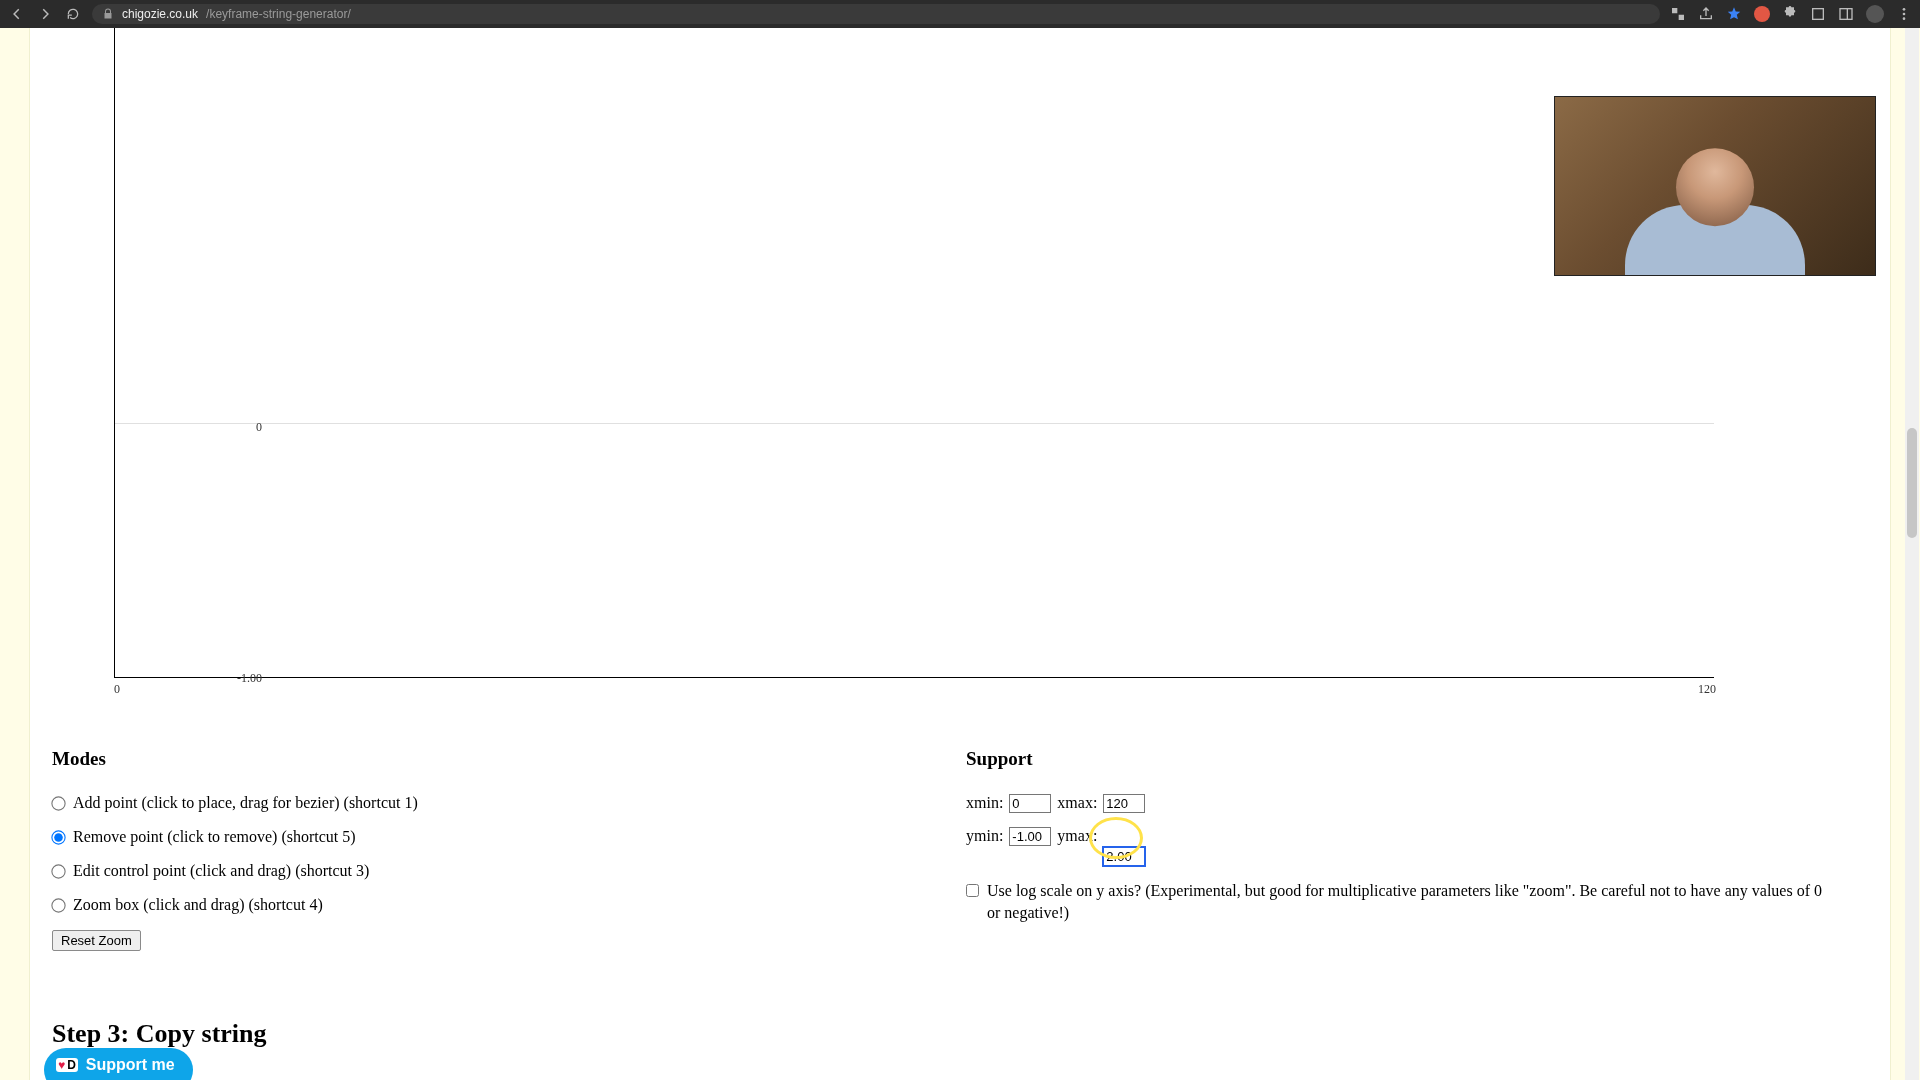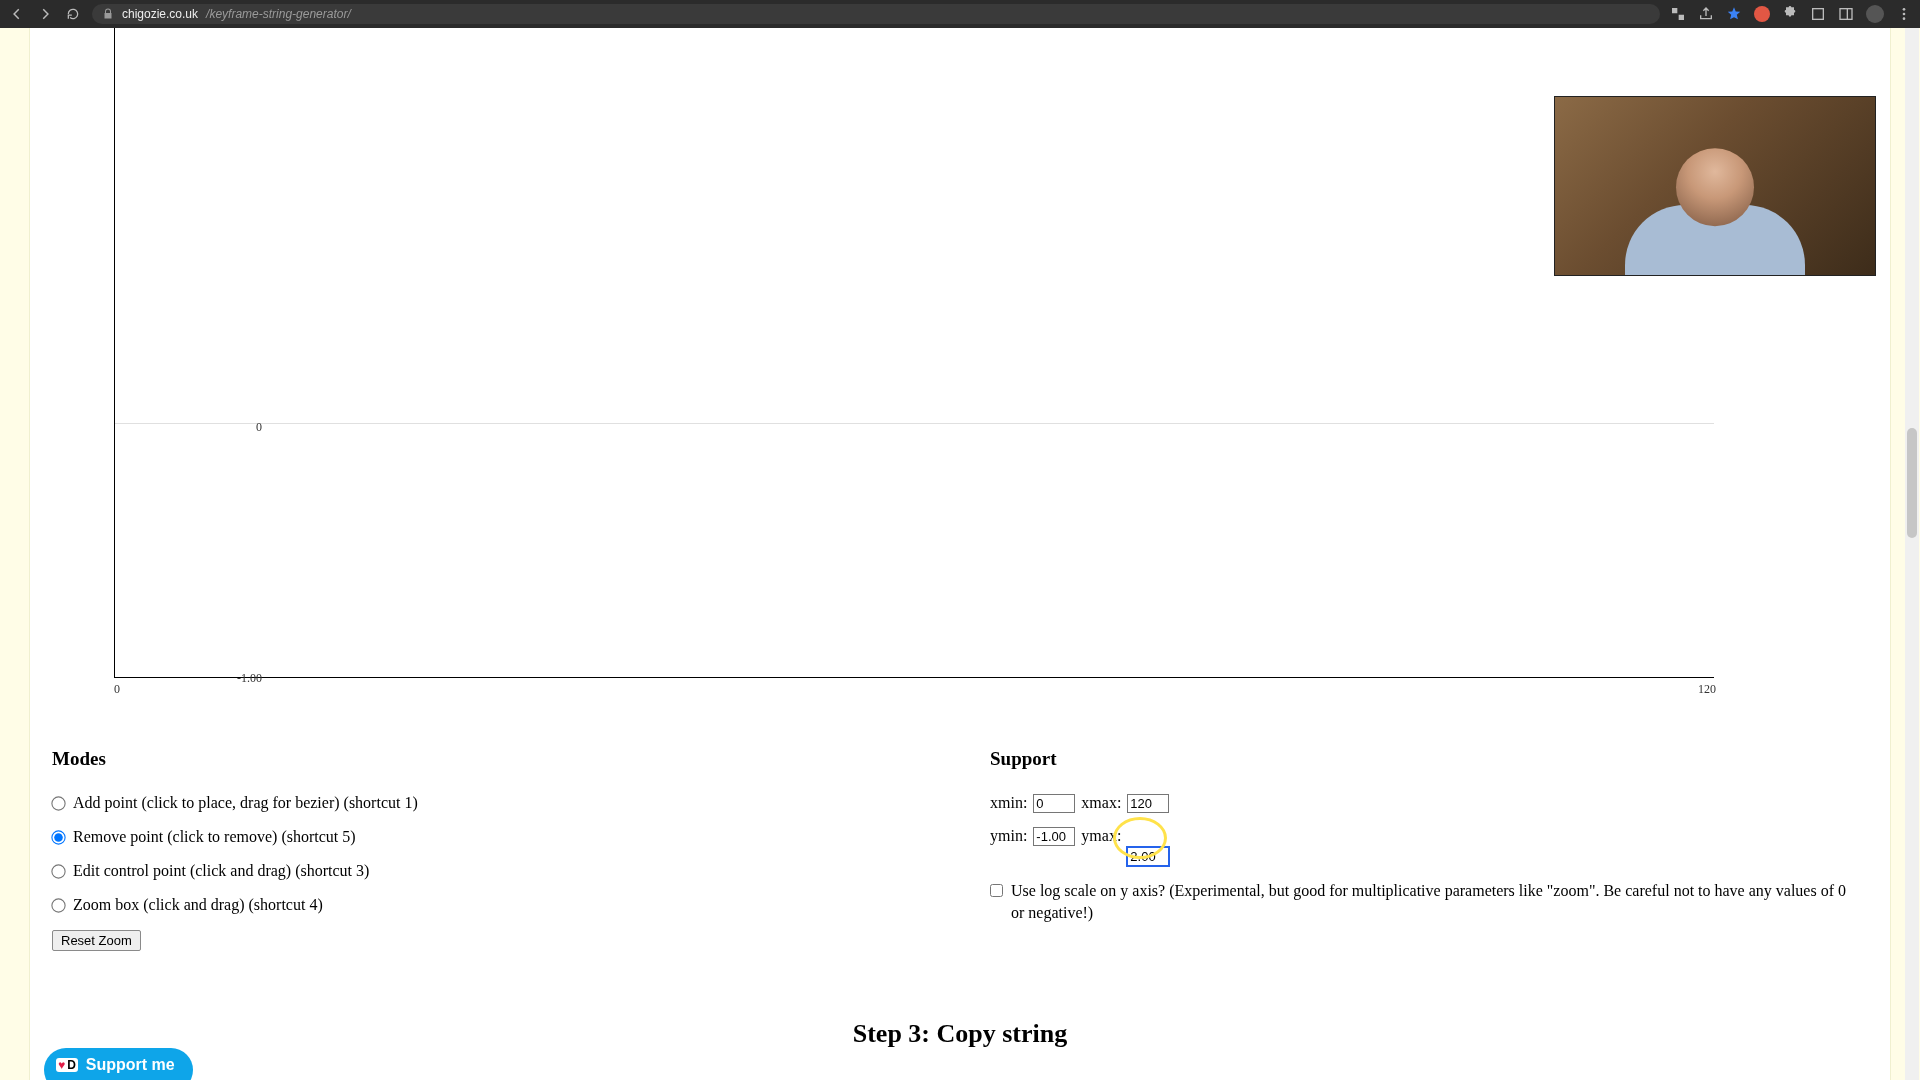--- a/index.html
+++ b/index.html
@@ -36,21 +36,21 @@
     border-radius: 14px;
     height: 20px;
     display: flex;
     align-items: center;
     padding: 0 10px;
     gap: 8px;
     color: #d0d0d0;
     font-size: 12px;
   }
   .url-zone .host { color: #eee; }
-  .url-zone .path { color: #9a9a9a; font-style: italic; }
+  .url-zone .path { color: #9a9a9a; }
   .ext-icons { display: flex; gap: 12px; align-items: center; }
   .ext-icons .ico { width: 16px; height: 16px; display:flex; align-items:center; justify-content:center; color:#bbb; }
   .circle-red { width: 16px; height: 16px; border-radius: 50%; background: #e25744; }
   .star-blue svg { fill: #3b82f6; }
   .avatar { width: 18px; height: 18px; border-radius: 50%; background: #555; }
 
   
   .page {
     position: relative;
     height: calc(1080px - 28px);
@@ -98,21 +98,21 @@
   .xlabel {
     position: absolute;
     top: 654px;
     font-size: 12px;
     color: #333;
   }
 
   
   .controls {
     display: flex;
-    gap: 68px;
+    gap: 44px;
     margin-top: 40px;
     font-size: 16px;
   }
   .col { flex: 0 0 auto; }
   .col.modes { width: 870px; }
   .col.options { width: 870px; }
   h4.section-title {
     font-weight: bold;
     font-size: 19px;
     margin-bottom: 24px;
@@ -165,21 +165,20 @@
     font-size: 16px;
     line-height: 1.35;
     max-width: 860px;
   }
   .checkbox-row input { margin-top: 4px; }
 
   .step3 {
     font-size: 26px;
     font-weight: bold;
     margin-top: 68px;
-    text-align: center;
   }
 
   
   .support-btn {
     position: absolute;
     left: 14px;
     bottom: -12px;
     background: #0ea5e9;
     color: #fff;
     font-family: Arial, sans-serif;

